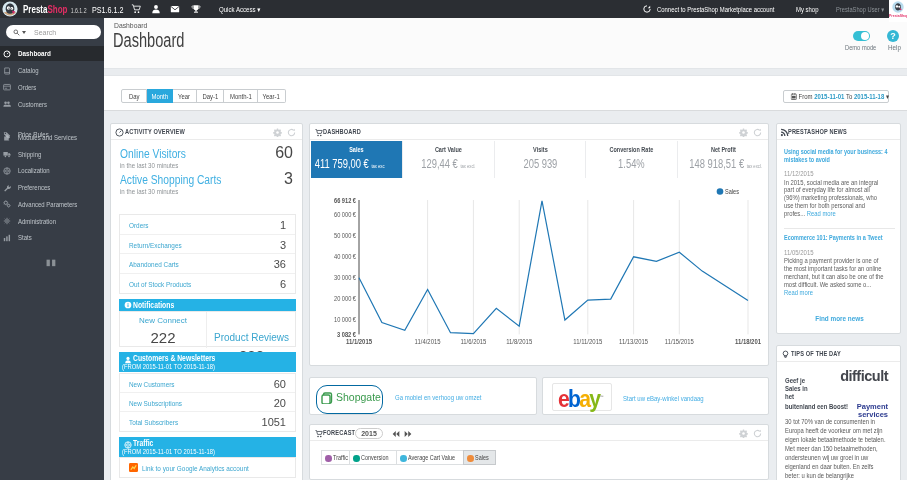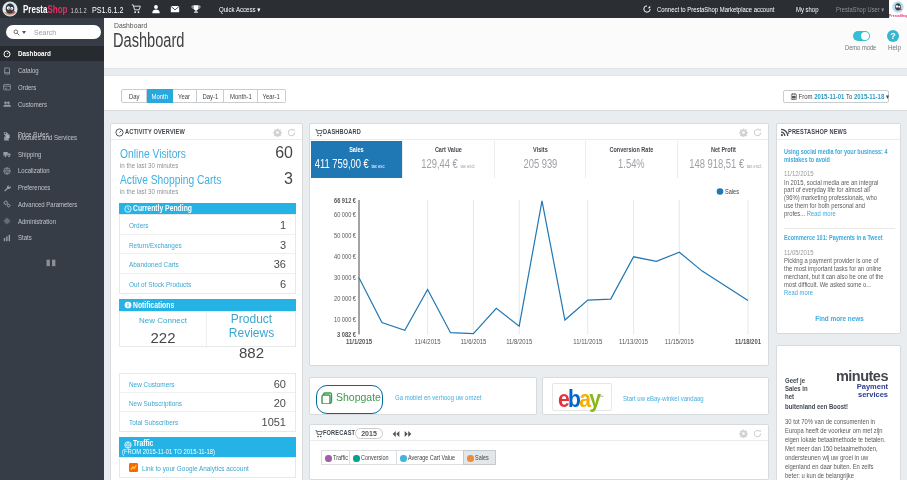--- a/index.html
+++ b/index.html
@@ -111,21 +111,21 @@
 
 #newspanel { left:776px; top:123px; width:125px; height:211px; }
 .newstitle { position:absolute; left:7px; font-size:7.5px; font-weight:bold; color:#3ea9dd; line-height:8.5px; transform:scaleX(.73); transform-origin:0 0; white-space:nowrap; }
 .newsdate { position:absolute; left:7px; font-size:7.5px; color:#9a9a9a; transform:scaleX(.8); transform-origin:0 0; }
 .newsbody { position:absolute; left:7px; font-size:7.5px; color:#5e5e5e; line-height:7.9px; transform:scaleX(.78); transform-origin:0 0; white-space:nowrap; }
 .newsbody .rm { color:#3ea9dd; }
 #findmore { position:absolute; left:0; top:190px; width:125px; text-align:center; font-size:7.5px; font-weight:bold; color:#3ea9dd; transform:scaleX(.85); }
 #tipspanel { left:776px; top:345px; width:125px; height:140px; }
 #ingenico { position:absolute; right:12px; top:24px; text-align:right; }
 #ingenico .ing { font-size:14.5px; font-weight:bold; color:#43464d; letter-spacing:-0.5px; line-height:13px; }
-#ingenico .pay { font-size:7.5px; font-weight:bold; color:#2b3a8f; line-height:7.5px; margin-top:0; }
+#ingenico .pay { font-size:7.5px; font-weight:bold; color:#2b3a8f; line-height:7.5px; margin-top:20px; }
 #tipbold { position:absolute; left:8px; top:31px; font-size:7.5px; font-weight:bold; color:#414750; line-height:8px; transform:scaleX(.8); transform-origin:0 0; }
 #tipbold2 { position:absolute; left:8px; top:56px; font-size:7.5px; font-weight:bold; color:#414750; transform:scaleX(.8); transform-origin:0 0; white-space:nowrap; }
 #tipbody { position:absolute; left:8px; top:71px; font-size:7.5px; color:#5a5a5a; line-height:9px; transform:scaleX(.78); transform-origin:0 0; white-space:nowrap; }
 </style>
 </head>
 <body>
 <div id="page">
 
   <div id="headzone"></div>
   <div id="midband"></div>
@@ -324,24 +324,20 @@
           <path d="M8.5 5 a3.5 3.5 0 1 1 -1.2-2.6" stroke="#cfd2d5" stroke-width="1.2" fill="none"></path>
           <path d="M8.8 0.8 v2.2 h-2.2 z" fill="#cfd2d5"></path>
         </svg>
     </div>
   <div class="bluetitle" style="left:9px;top:23px">Online Visitors</div>
       <div class="bignum" style="right:9px;top:20px">60</div>
       <div class="subgray" style="left:9px;top:38px">in the last 30 minutes</div>
       <div class="bluetitle" style="left:9px;top:49px">Active Shopping Carts</div>
       <div class="bignum" style="right:9px;top:46px">3</div>
       <div class="subgray" style="left:9px;top:64px">in the last 30 minutes</div>
-      <div class="bluebar" style="top:79px;height:11px;line-height:11px"><svg class="bicon" style="top:1.5px" viewBox="0 0 10 10">
-          <circle cx="5" cy="5" r="4" stroke="#fff" stroke-width="1" fill="none"></circle>
-          <path d="M5 2.8 V5 L6.8 6" stroke="#fff" stroke-width="1" fill="none"></path>
-        </svg><span class="bbline1">Currently Pending</span></div>
       <div class="ltable" style="top:90px">
         <div class="lrow" style="height:19.5px">
           <span class="ll" style="top:6px">Orders</span>
           <span class="lv" style="top:4px">1</span>
         </div>
         <div class="lrow" style="height:19.5px">
           <span class="ll" style="top:6px">Return/Exchanges</span>
           <span class="lv" style="top:4px">3</span>
         </div>
         <div class="lrow" style="height:19.5px">
@@ -356,24 +352,28 @@
       <div class="bluebar" style="top:175px;height:12px;line-height:12px"><svg class="bicon" style="top:2px" viewBox="0 0 10 10">
           <circle cx="5" cy="5" r="4.2" fill="#fff"></circle>
           <path d="M5 4.2 V7.5 M5 2.5 v0.9" stroke="#25b2e5" stroke-width="1.2"></path>
         </svg><span class="bbline1">Notifications</span></div>
       <div class="ltable" style="top:187px;height:36px">
     <div style="position:absolute;left:0;top:0;width:87px;height:36px;border-right:1px solid #eee;text-align:center">
       <div style="font-size:8px;color:#3ba6cf;margin-top:4px">New Connect</div>
       <div style="font-size:15px;color:#474747;margin-top:4px">222</div>
     </div>
     <div style="position:absolute;left:88px;top:0;width:87px;height:36px;text-align:center">
-      <div style="font-size:12px;color:#3ba6cf;margin-top:0">Product Reviews</div>
+      <div style="font-size:10px;color:#3ba6cf;margin-top:20px">Product Reviews</div>
       <div style="font-size:15px;color:#474747;margin-top:4px">882</div>
     </div>
   </div>
+      <div class="bluebar" style="top:228px;height:20px;padding-top:2px"><svg class="bicon" style="top:4px" viewBox="0 0 10 10">
+          <circle cx="5" cy="3" r="2" fill="#fff"></circle>
+          <path d="M1.5 9 c0-2.4 1.5-3.6 3.5-3.6 s3.5 1.2 3.5 3.6 z" fill="#fff"></path>
+        </svg><div class="bbline1" style="line-height:9px">Customers &amp; Newsletters</div><div class="bbline2" style="line-height:8px">(FROM 2015-11-01 TO 2015-11-18)</div></div>
       <div class="ltable" style="top:249px">
         <div class="lrow" style="height:19px">
           <span class="ll" style="top:6px">New Customers</span>
           <span class="lv" style="top:4px">60</span>
         </div>
         <div class="lrow" style="height:19px">
           <span class="ll" style="top:6px">New Subscriptions</span>
           <span class="lv" style="top:4px">20</span>
         </div>
         <div class="lrow" style="height:19px">
@@ -524,21 +524,28 @@
     <div class="newsdate" style="top:45px">11/12/2015</div>
     <div class="newsbody" style="top:54.5px">In 2015, social media are an integral<br>part of everyday life for almost all<br>(96%) marketing professionals, who<br>use them for both personal and<br>profes... <span class="rm">Read more</span></div>
     <div style="position:absolute;left:7px;top:104px;width:111px;border-top:1px solid #e8e8e8"></div>
     <div class="newstitle" style="top:110px">Ecommerce 101: Payments in a Tweet</div>
     <div class="newsdate" style="top:124px">11/05/2015</div>
     <div class="newsbody" style="top:133px">Picking a payment provider is one of<br>the most important tasks for an online<br>merchant, but it can also be one of the<br>most difficult. We asked some o...<br><span class="rm">Read more</span></div>
     <div id="findmore">Find more news</div>
   </div>
 
   <div class="panel" id="tipspanel">
+    <div class="phead">
+      <svg class="hicon" style="left:4px" viewBox="0 0 10 10">
+          <circle cx="5" cy="3.8" r="2.6" stroke="#414750" stroke-width="1" fill="none"></circle>
+          <path d="M3.8 6.5 h2.4 v1.2 h-2.4 z M4.2 8.2 h1.6" stroke="#414750" stroke-width="0.8" fill="none"></path>
+        </svg>
+      <span class="ptxt">TIPS OF THE DAY</span>
+    </div>
     <div id="ingenico">
-        <div class="ing">minutes</div>
+        <div class="ing">difficult</div>
         <div class="pay">Payment<br>services</div>
       </div>
     <div id="tipbold">Geef je<br>Sales in<br>het</div>
     <div id="tipbold2">buitenland een Boost!</div>
     <div id="tipbody">30 tot 70% van de consumenten in<br>Europa heeft de voorkeur om met zijn<br>eigen lokale betaalmethode te betalen.<br>Met meer dan 150 betaalmethoden,<br>ondersteunen wij uw groei in uw<br>eigenland en daar buiten. En zelfs<br>beter: u kun de belangrijke<br>betaalmethoden activeren met een</div>
   </div>
 
 </div>
 </body></html>

